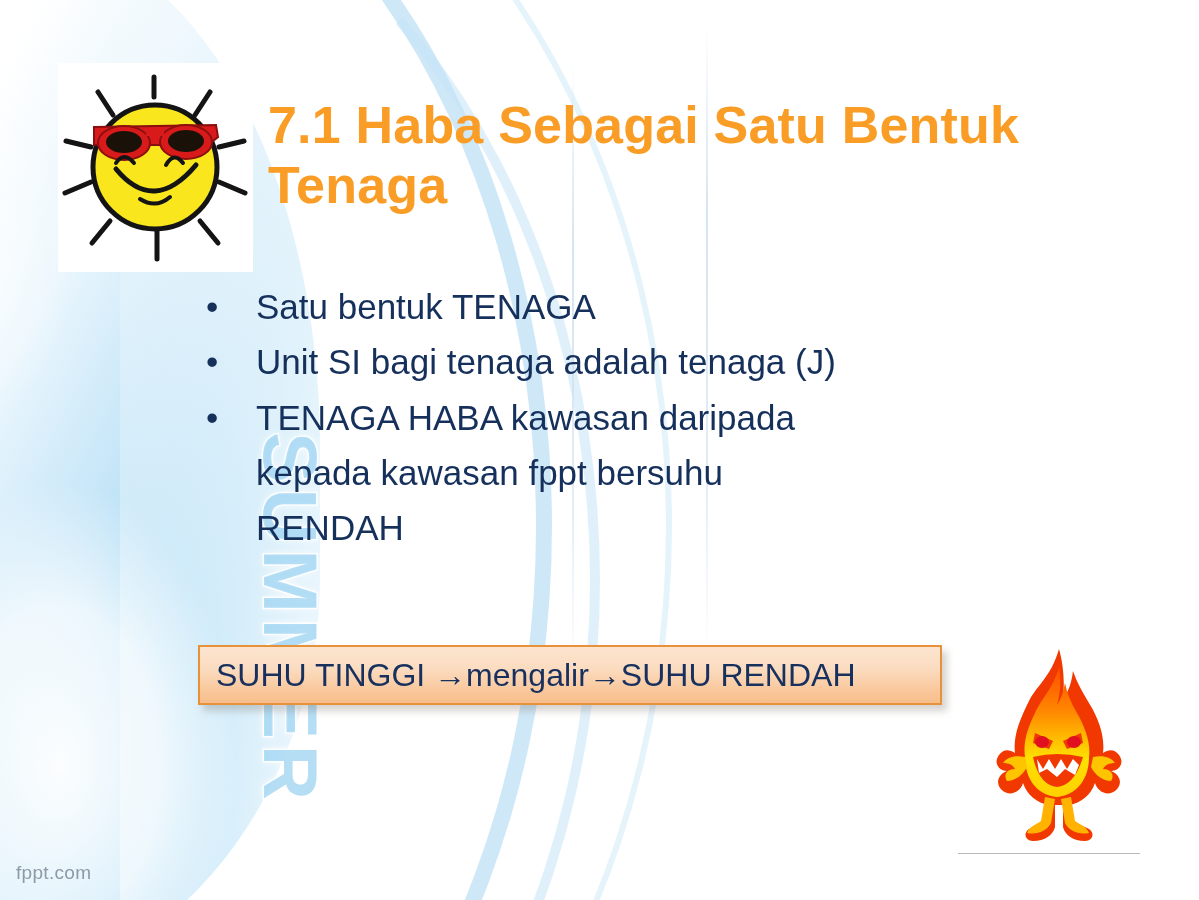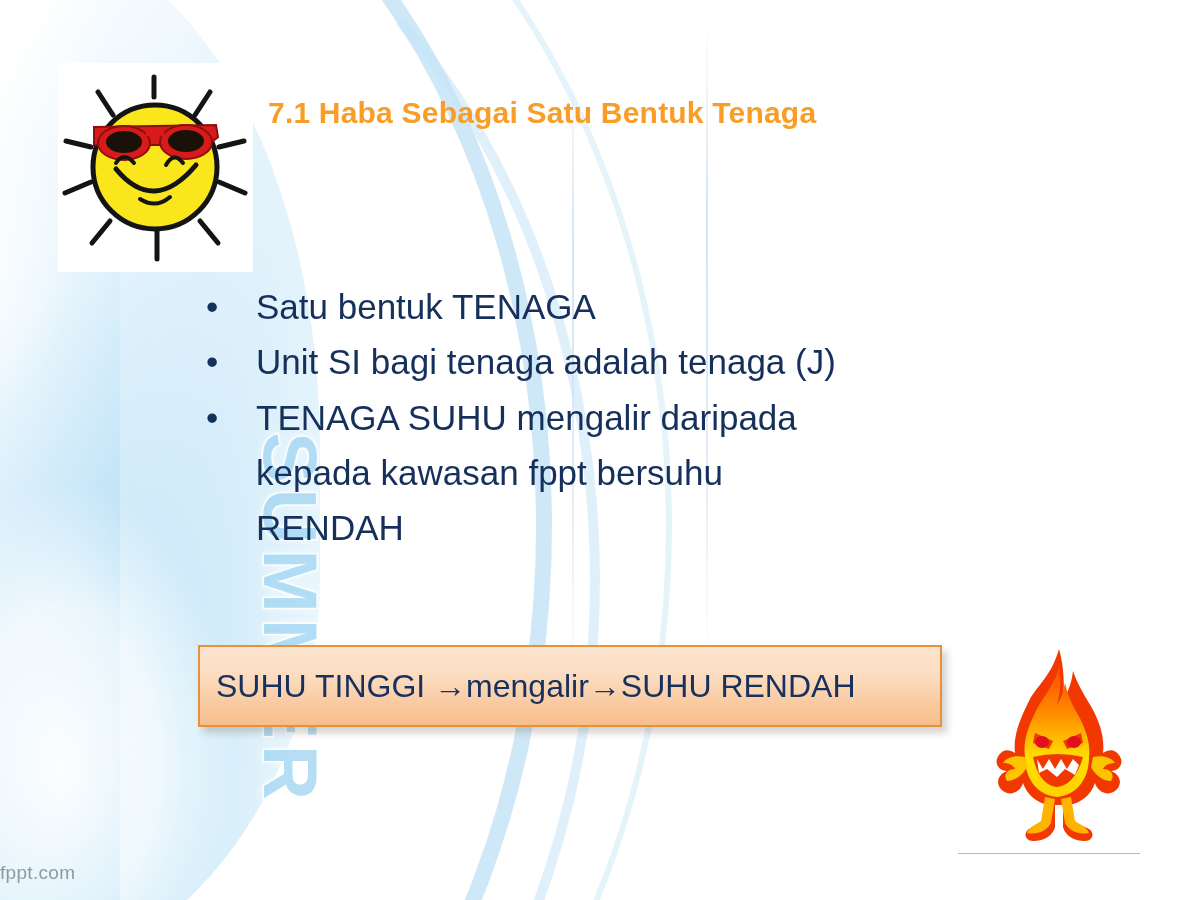--- a/index.html
+++ b/index.html
@@ -94,21 +94,21 @@
     -webkit-text-stroke: 3px rgba(255,255,255,0.85);
     paint-order: stroke fill;
     text-shadow: 0 0 10px rgba(255,255,255,0.9);
     user-select: none;
     white-space: nowrap;
   }
 
   
   .fppt {
     position: absolute;
-    left: 0;
+    left: 16px;
     bottom: 16px;
     font-size: 19px;
     color: #8d9aa6;
     font-family: "Liberation Sans", sans-serif;
     letter-spacing: 0.3px;
   }
 
   
   .sun-box {
     position: absolute;
@@ -119,21 +119,21 @@
     background: #ffffff;
   }
   .sun-box svg { display: block; }
 
   
   .title {
     position: absolute;
     left: 268px;
     top: 96px;
     width: 860px;
-    font-size: 30px;
+    font-size: 52px;
     font-weight: bold;
     color: #F99D26;
     letter-spacing: 0.2px;
     line-height: 1.15;
   }
 
   
   .body-text {
     position: absolute;
     left: 206px;
@@ -162,21 +162,21 @@
   .cont-line {
     padding-left: 50px;
   }
 
   
   .callout {
     position: absolute;
     left: 198px;
     top: 645px;
     width: 744px;
-    height: 82px;
+    height: 60px;
     box-sizing: border-box;
     border: 2px solid #E8913B;
     background: linear-gradient(180deg, #FCE4CF 0%, #FBDCC0 38%, #F9C79B 78%, #F7BE8B 100%);
     box-shadow: 5px 6px 7px rgba(120,110,100,0.30);
     display: flex;
     align-items: center;
   }
   .callout-text {
     color: #17305E;
     font-size: 32px;
@@ -259,21 +259,21 @@
     <div class="bullet-row">
       <span class="bullet-dot">•</span>
       <span class="bullet-text">Satu bentuk TENAGA</span>
     </div>
     <div class="bullet-row">
       <span class="bullet-dot">•</span>
       <span class="bullet-text">Unit SI bagi tenaga adalah tenaga (J)</span>
     </div>
     <div class="bullet-row">
       <span class="bullet-dot">•</span>
-      <span class="bullet-text">TENAGA SUHU mengalir daripada</span>
+      <span class="bullet-text">TENAGA HABA kawasan daripada</span>
     </div>
     <div class="cont-line">kepada kawasan fppt bersuhu</div>
     <div class="cont-line">RENDAH</div>
   </div>
 
   <div class="callout">
     <div class="callout-text"><span>SUHU TINGGI </span><span class="arrow-glyph">→</span><span>mengalir</span><span class="arrow-glyph">→</span><span>SUHU RENDAH</span></div>
   </div>
 
   <div class="flame-box">

